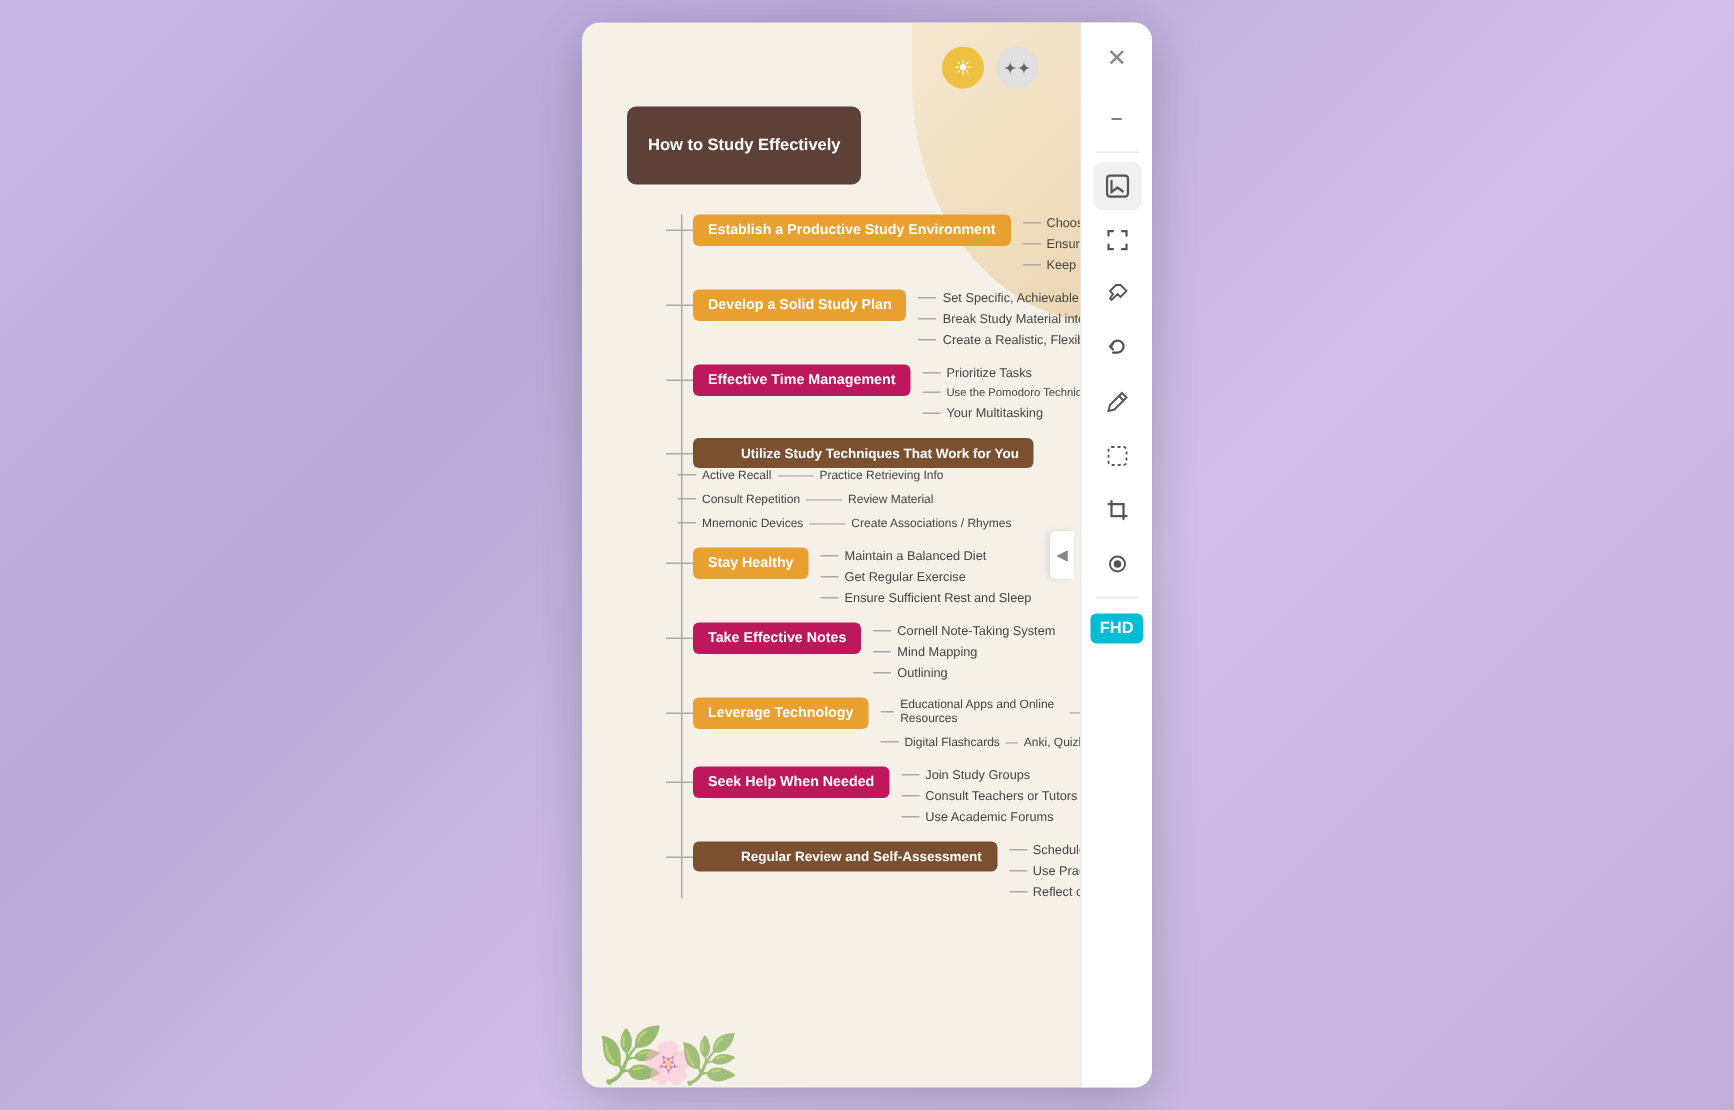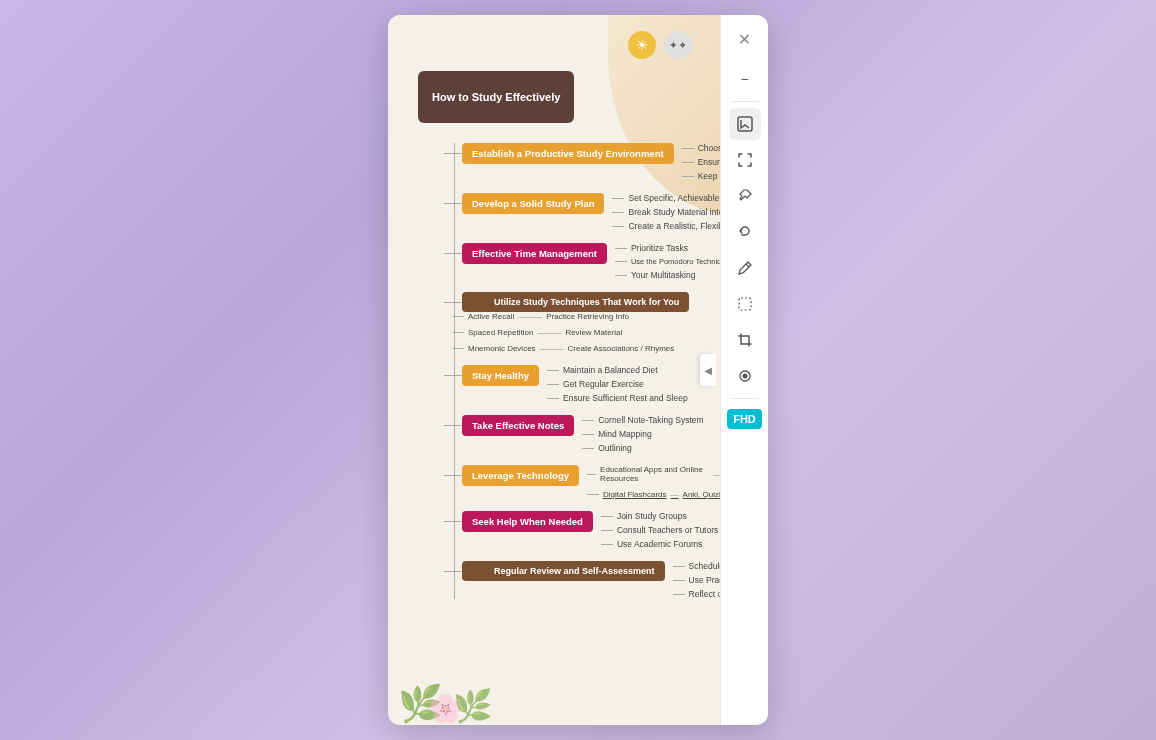--- a/index.html
+++ b/index.html
@@ -292,21 +292,21 @@
         </div>
         <div class="sub-items">
           <div style="display:flex; align-items:center; font-size:8px; color:#444; margin-bottom:3px;">
             <span style="display:inline-block; width:12px; height:1px; background:#aaa; margin-right:4px;"></span>
             <span>Active Recall</span>
             <span style="margin: 0 4px; color:#888;">———</span>
             <span>Practice Retrieving Info</span>
           </div>
           <div style="display:flex; align-items:center; font-size:8px; color:#444; margin-bottom:3px;">
             <span style="display:inline-block; width:12px; height:1px; background:#aaa; margin-right:4px;"></span>
-            <span>Spaced Repetition</span>
+            <span>Consult Repetition</span>
             <span style="margin: 0 4px; color:#888;">———</span>
             <span>Review Material</span>
           </div>
           <div style="display:flex; align-items:center; font-size:8px; color:#444;">
             <span style="display:inline-block; width:12px; height:1px; background:#aaa; margin-right:4px;"></span>
             <span>Mnemonic Devices</span>
             <span style="margin: 0 4px; color:#888;">———</span>
             <span>Create Associations / Rhymes</span>
           </div>
         </div>
@@ -353,21 +353,21 @@
           <div style="width:18px; height:1px; background:#aaa;"></div>
           <div class="branch-node node-orange">Leverage Technology</div>
         </div>
         <div class="sub-items">
           <div style="display:flex; align-items:center; font-size:8px; color:#444; margin-bottom:3px;">
             <span style="display:inline-block; width:12px; height:1px; background:#aaa; margin-right:4px;"></span>
             <span>Educational Apps and Online Resources</span>
             <span style="margin: 0 4px; color:#888;">—</span>
             <span>Num Ap...</span>
           </div>
-          <div style="display:flex; align-items:center; font-size:8px; color:#444;text-decoration:underline;">
+          <div style="display:flex; align-items:center; font-size:8px; color:#444;">
             <span style="display:inline-block; width:12px; height:1px; background:#aaa; margin-right:4px;"></span>
             <span>Digital Flashcards</span>
             <span style="margin: 0 4px; color:#888;">—</span>
             <span>Anki, Quizlet</span>
           </div>
         </div>
       </div>
 
       <div class="branch" style="margin-bottom:12px;">
         <div style="display:flex; align-items:center; flex-shrink:0;">

